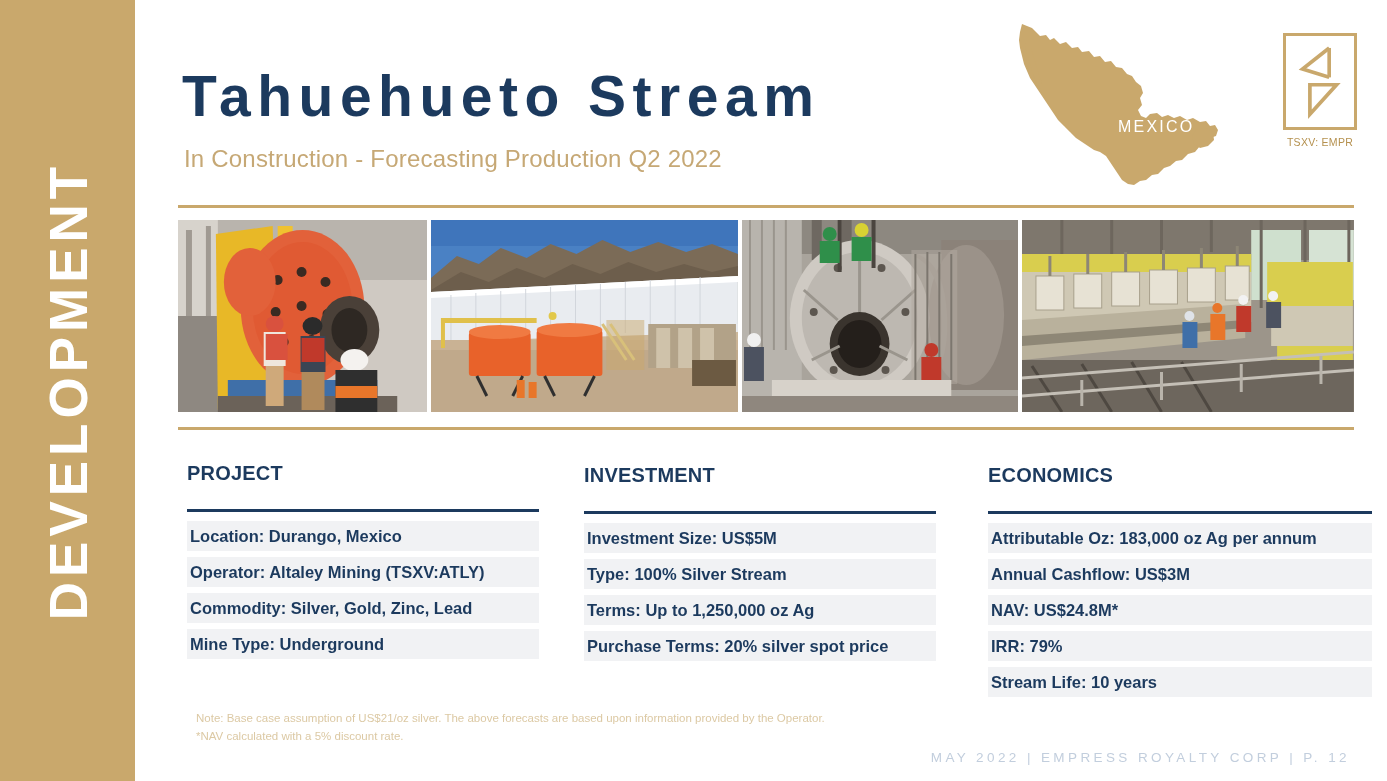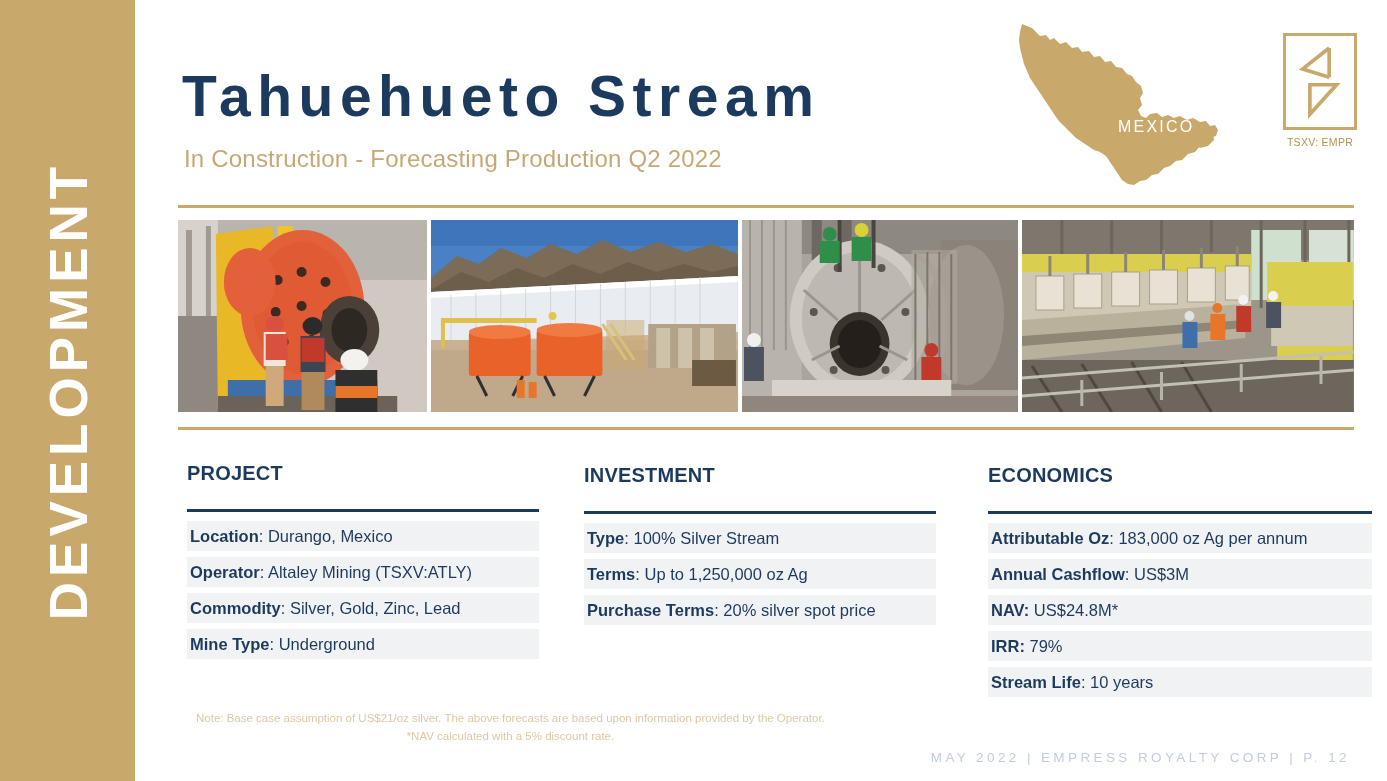--- a/index.html
+++ b/index.html
@@ -97,29 +97,29 @@
   .col-underline { height: 2.5px; background: #1c3a5e; margin-bottom: 9px; }
 
   .row {
     height: 30px; line-height: 30px;
     font-size: 16.5px; color: #1c3a5e;
     padding-left: 3px; margin-bottom: 6px;
     white-space: nowrap;
   }
   .row.shaded { background: #f1f2f4; }
   .row .k { font-weight: bold; }
-  .row .v { font-weight: normal; }
+  .row .v { font-weight: bold; }
 
   
   .col-economics .row { font-size: 16.5px; }
 
   
   .note {
     position: absolute; left: 196px; top: 710px;
-    color: #dcc9a4; font-size: 11.5px; line-height: 1.55; text-align: center;
+    color: #dcc9a4; font-size: 11.5px; line-height: 1.55;
   }
 
   
   .footer {
     position: absolute; right: 37px; top: 750px;
     color: #c2cedd; font-size: 13.5px; letter-spacing: 3.4px;
     white-space: nowrap;
   }
 </style>
 </head>
@@ -427,20 +427,23 @@
     </div>
     <div class="row shaded">
       <span class="k">Mine Type</span><span class="v">: Underground</span>
     </div>
   </div>
 
   <div class="col col-investment">
     <div class="col-title">INVESTMENT</div>
     <div class="col-underline"></div>
     <div class="row shaded">
+      <span class="k">Investment Size</span><span class="v">: US$5M</span>
+    </div>
+    <div class="row shaded">
       <span class="k">Type</span><span class="v">: 100% Silver Stream</span>
     </div>
     <div class="row shaded">
       <span class="k">Terms</span><span class="v">: Up to 1,250,000 oz Ag</span>
     </div>
     <div class="row shaded">
       <span class="k">Purchase Terms</span><span class="v">: 20% silver spot price</span>
     </div>
   </div>
 

